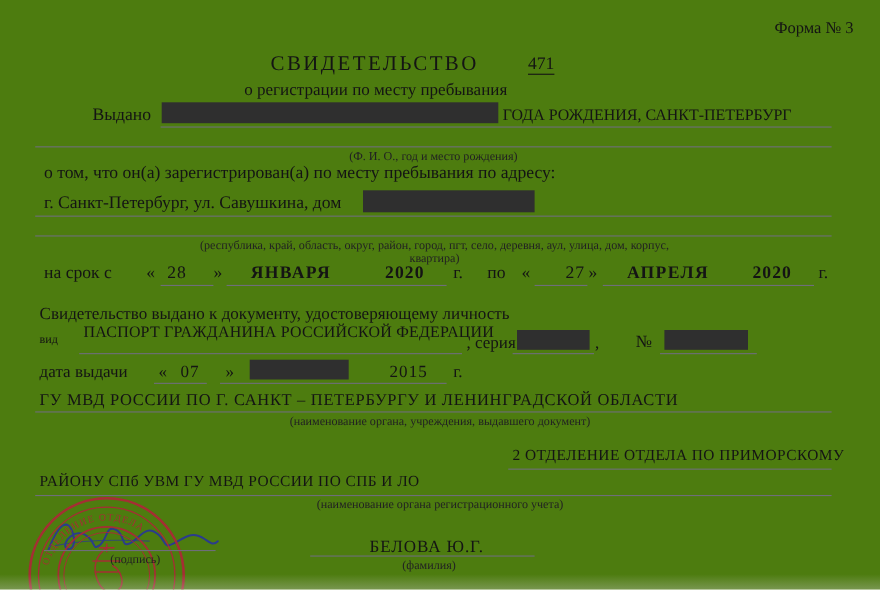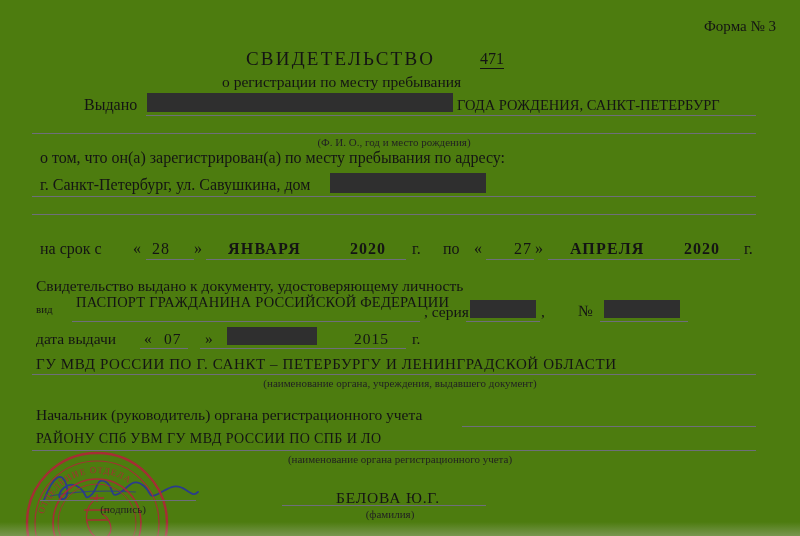--- a/index.html
+++ b/index.html
@@ -164,20 +164,21 @@
   <div class="txt born-city">ГОДА РОЖДЕНИЯ, САНКТ-ПЕТЕРБУРГ</div>
   <div class="line" style="top:115px; left:146px; width:610px;"></div>
   <div class="line" style="top:133px; left:32px; width:724px;"></div>
   <div class="hint" style="top:136px; left:254px; width:280px;">(Ф. И. О., год и место рождения)</div>
 
   <div class="txt lbl-otom">о том, что он(а) зарегистрирован(а) по месту пребывания по адресу:</div>
   <div class="txt addr-line">г. Санкт-Петербург, ул. Савушкина, дом</div>
   <div class="redact2"></div>
   <div class="line" style="top:196px; left:32px; width:724px;"></div>
   <div class="line" style="top:214px; left:32px; width:724px;"></div>
+  <div class="hint" style="top:217px; left:168px; width:454px;">(республика, край, область, округ, район, город, пгт, село, деревня, аул, улица, дом, корпус, квартира)</div>
 
   <div class="txt term-row term-label">на срок с</div>
   <div class="txt term-row q1">«</div>
   <div class="txt term-row day-from">28</div>
   <div class="txt term-row q2">»</div>
   <div class="txt term-row month-from">ЯНВАРЯ</div>
   <div class="txt term-row year-from">2020</div>
   <div class="txt term-row g1">г.</div>
   <div class="txt term-row po">по</div>
   <div class="txt term-row q3">«</div>
@@ -211,21 +212,21 @@
   <div class="redact5"></div>
   <div class="txt year-issue">2015</div>
   <div class="txt g3">г.</div>
   <div class="line" style="top:348px; left:140px; width:48px;"></div>
   <div class="line" style="top:348px; left:200px; width:206px;"></div>
 
   <div class="txt authority">ГУ  МВД  РОССИИ  ПО  Г. САНКТ – ПЕТЕРБУРГУ  И  ЛЕНИНГРАДСКОЙ ОБЛАСТИ</div>
   <div class="line" style="top:374px; left:32px; width:724px;"></div>
   <div class="hint" style="top:377px; left:250px; width:300px;">(наименование органа, учреждения, выдавшего документ)</div>
 
-  <div class="txt chief-label">Начальник (руководитель) органа регистрационного учета</div>
+  <div class="txt chief-org1">2 ОТДЕЛЕНИЕ ОТДЕЛА  ПО ПРИМОРСКОМУ</div>
   <div class="line" style="top:426px; left:462px; width:294px;"></div>
   <div class="txt chief-org2">РАЙОНУ СПб УВМ  ГУ  МВД РОССИИ  ПО СПБ  И  ЛО</div>
   <div class="line" style="top:450px; left:32px; width:724px;"></div>
   <div class="hint" style="top:453px; left:258px; width:284px;">(наименование органа регистрационного учета)</div>
 
   <svg class="signature" viewBox="0 0 160 40">
     <path d="M4 34 C14 8, 22 6, 26 18 C30 30, 24 36, 20 32 C16 28, 28 12, 40 22 C48 29, 44 34, 50 30
              C58 25, 56 10, 66 16 C74 21, 70 32, 78 28 C88 23, 92 10, 104 20 C112 27, 108 33, 118 28
              C128 23, 134 16, 146 24 C152 28, 154 30, 158 26" fill="none" stroke="#2b3c8c" stroke-width="1.8" stroke-linecap="round"></path>
     <path d="M10 30 C30 26, 60 24, 96 26" fill="none" stroke="#2b3c8c" stroke-width="1.1" opacity=".75"></path>

